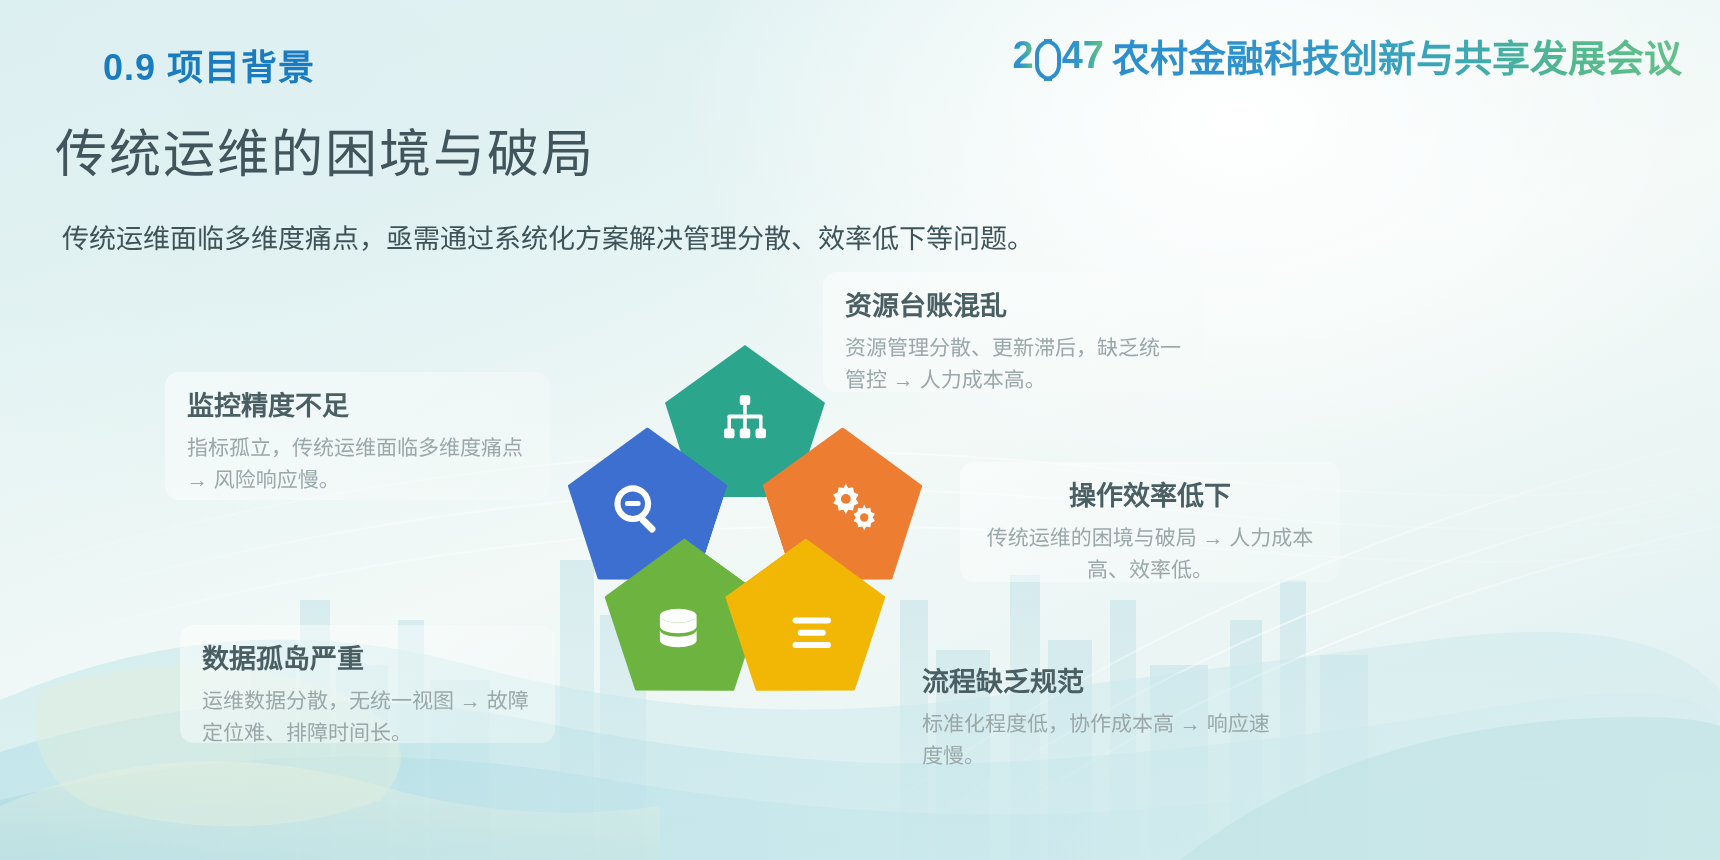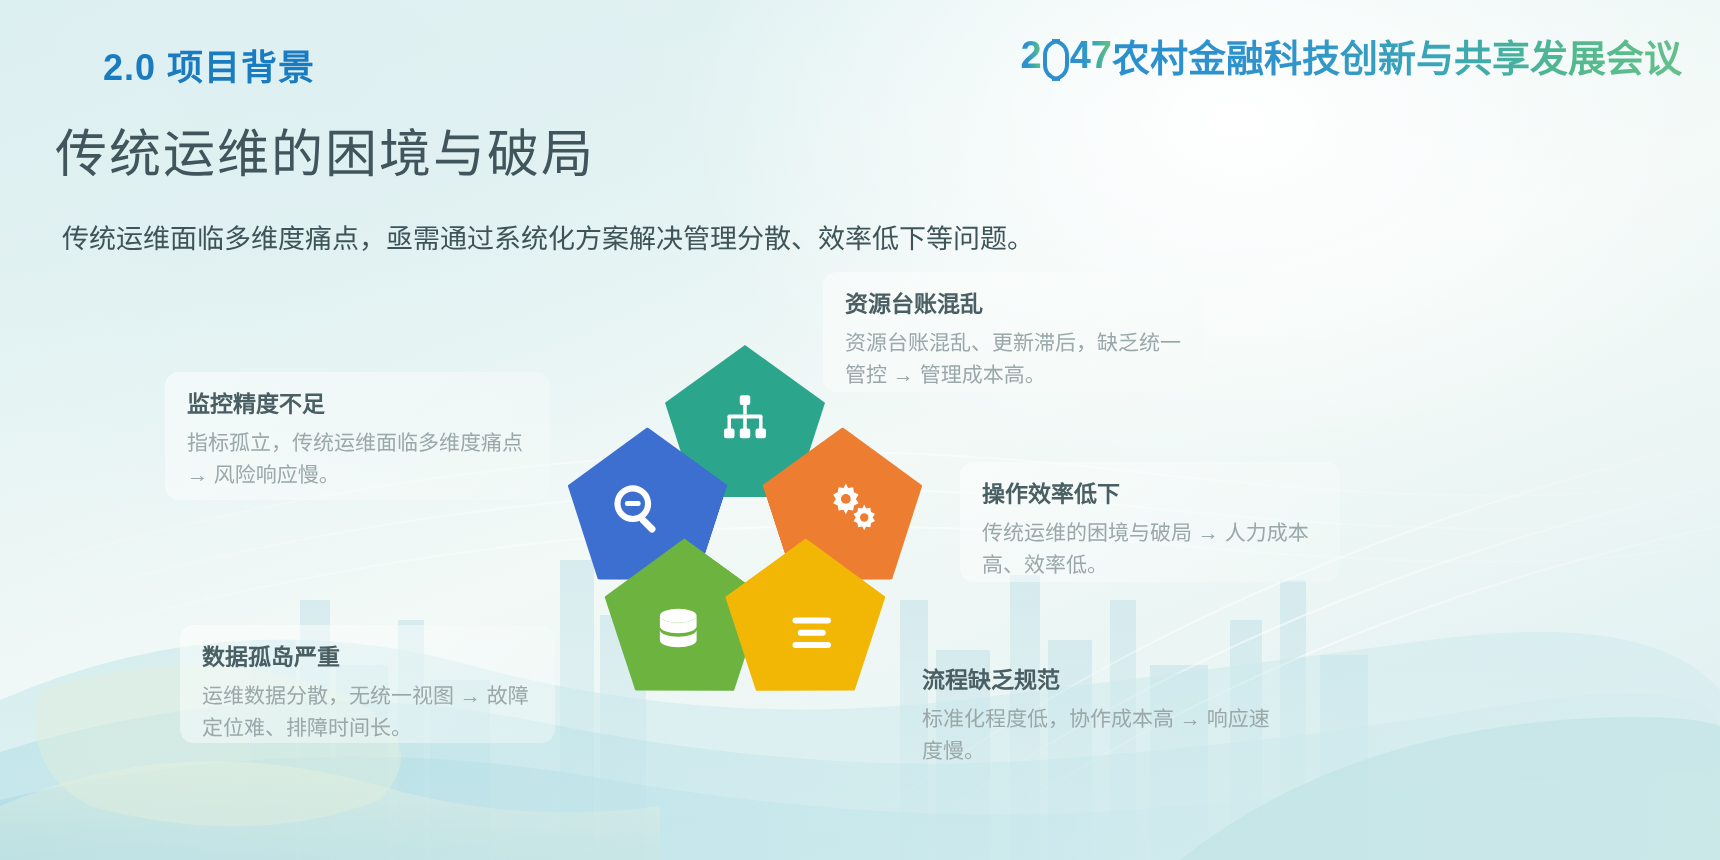--- a/index.html
+++ b/index.html
@@ -56,31 +56,31 @@
 
   
   .card{
     position:absolute;
     background:linear-gradient(135deg,rgba(255,255,255,0.50) 0%,rgba(244,250,248,0.42) 100%);
     border-radius:14px;
     padding:18px 22px;
     box-sizing:border-box;
   }
   .card .c-title{
-    font-size:23px;font-weight:bold;color:#4a5f63;margin-bottom:8px;line-height:1.25;
+    font-size:27px;font-weight:bold;color:#4a5f63;margin-bottom:8px;line-height:1.25;
   }
   .card .c-body{
     font-size:21px;color:#9aa8a9;line-height:1.55;font-weight:400;
   }
   .card.right-align{text-align:left;}
   .card.plain{background:none;}
 
   #card-resource{left:823px;top:272px;width:380px;height:120px;}
   #card-monitor {left:165px;top:372px;width:385px;height:128px;}
-  #card-ops     {left:960px;top:462px;width:380px;height:120px;}
+  #card-ops     {left:960px;top:462px;width:380px;height:120px;text-align:center;}
   #card-data    {left:180px;top:625px;width:375px;height:118px;}
   #card-process {left:900px;top:648px;width:400px;height:124px;}
 
   
   .cluster{position:absolute;left:545px;top:345px;width:400px;height:350px;}
   .pent{
     position:absolute;width:160px;height:152px;
     -webkit-clip-path:polygon(50% 0%,100% 38%,81% 100%,19% 100%,0% 38%);
     clip-path:polygon(50% 0%,100% 38%,81% 100%,19% 100%,0% 38%);
     display:flex;align-items:center;justify-content:center;
@@ -164,38 +164,38 @@
       <path d="M0 700 Q 230 600 470 665 T 960 700 T 1430 640 T 1720 690 L1720 860 L0 860 Z" fill="url(#wv1)"></path>
       <path d="M0 752 Q 270 668 540 722 T 1040 760 T 1500 706 T 1720 742 L1720 860 L0 860 Z" fill="url(#wv2)"></path>
       <path d="M0 800 Q 300 726 600 778 T 1150 808 T 1720 770 L1720 860 L0 860 Z" fill="url(#wv3)"></path>
       <path d="M0 806 Q 180 728 380 786 Q 520 826 660 806 L660 860 L0 860 Z" fill="url(#wv4)"></path>
       <path d="M1180 860 Q 1330 740 1560 720 Q 1680 712 1720 726 L1720 860 Z" fill="#b9dfe0" opacity="0.45"></path>
 
       <path d="M 40 690 Q 200 640 330 690 Q 440 734 380 800 Q 250 850 90 806 Q 20 768 40 690 Z" fill="#dfeedd" opacity="0.50"></path>
     </svg>
   </div>
 
-  <div class="sec-label">2.0 项目背景</div>
+  <div class="sec-label">0.9 项目背景</div>
 
   <div class="conf-title">
     <span class="seg">2</span>
     <span class="zero-glyph">
         <i class="l"></i>
         <i class="r"></i>
       </span>
     <span class="seg">47</span>
-    <span class="seg" style="">农村金融科技创新与共享发展会议</span>
+    <span class="seg" style="margin-left:8px;">农村金融科技创新与共享发展会议</span>
   </div>
 
   <div class="main-title">传统运维的困境与破局</div>
   <div class="subtitle">传统运维面临多维度痛点，亟需通过系统化方案解决管理分散、效率低下等问题。</div>
 
   <div class="card" id="card-resource">
     <div class="c-title">资源台账混乱</div>
-    <div class="c-body">资源台账混乱、更新滞后，缺乏统一管控 → 管理成本高。</div>
+    <div class="c-body">资源管理分散、更新滞后，缺乏统一管控 → 人力成本高。</div>
   </div>
 
   <div class="card right-align" id="card-monitor">
     <div class="c-title">监控精度不足</div>
     <div class="c-body">指标孤立，传统运维面临多维度痛点 → 风险响应慢。</div>
   </div>
 
   <div class="card" id="card-ops">
     <div class="c-title">操作效率低下</div>
     <div class="c-body">传统运维的困境与破局 → 人力成本高、效率低。</div>

